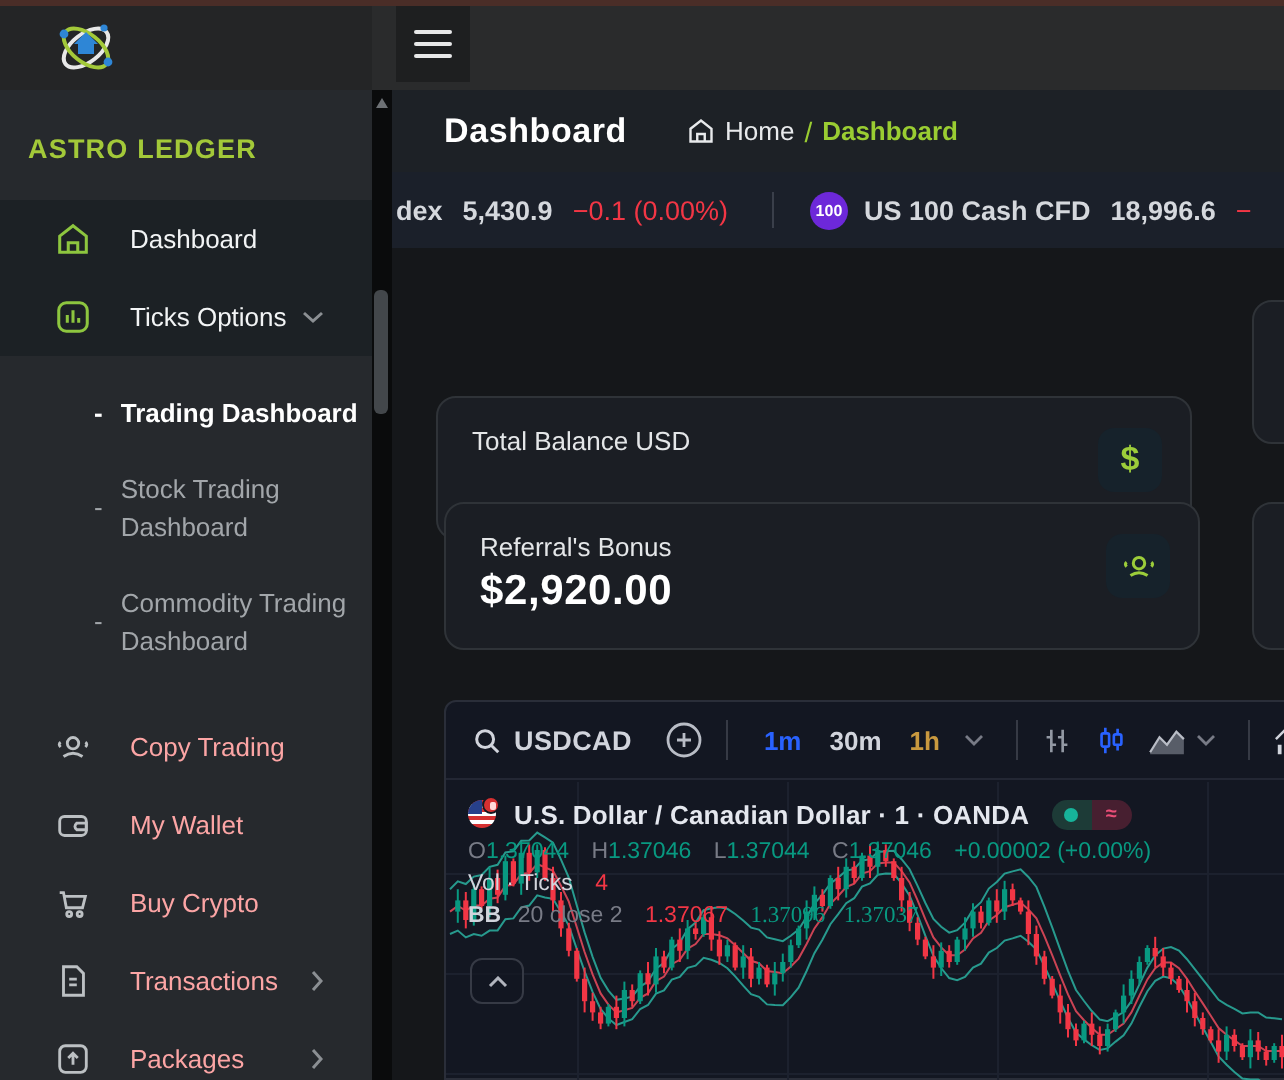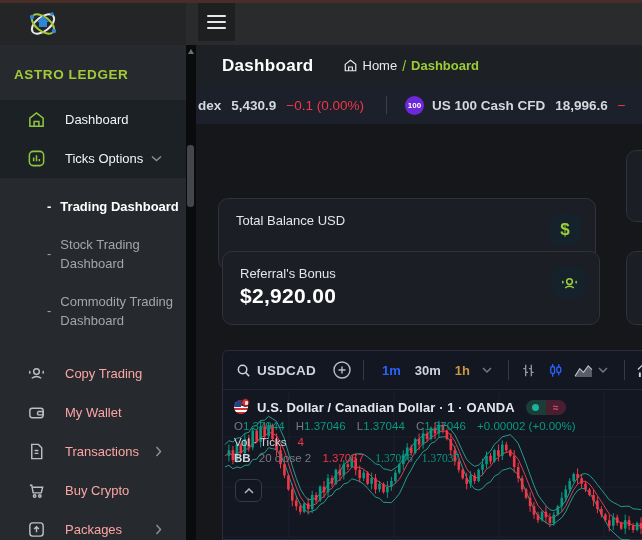--- a/index.html
+++ b/index.html
@@ -189,38 +189,38 @@
   <div class="nav-item">
     <svg class="nicon" viewBox="0 0 20 20" fill="none" stroke="currentColor" stroke-width="1.5">
       <rect x="3" y="5.5" width="14" height="10" rx="2.5"></rect>
         <path d="M12 9 h5 v3.5 h-5 q-2 -1.7 0 -3.5 Z"></path>
     </svg>
     <span>My Wallet</span>
   </div>
 
   <div class="nav-item">
     <svg class="nicon" viewBox="0 0 20 20" fill="none" stroke="currentColor" stroke-width="1.5">
+      <path d="M3 4.5 h2 l1.5 8 h8.5 l1.5 -6 H6"></path>
+      <circle cx="8" cy="15.8" r="1.3"></circle>
+        <circle cx="13.5" cy="15.8" r="1.3"></circle>
+    </svg>
+    <span>Buy Crypto</span>
+  </div>
+
+  <div class="nav-item">
+    <svg class="nicon" viewBox="0 0 20 20" fill="none" stroke="currentColor" stroke-width="1.5">
       <path d="M5 2.5 h7 l3.5 3.5 v11.5 h-10.5 Z"></path>
         <path d="M8 9 h4 M8 12 h4"></path>
     </svg>
     <span>Transactions</span>
     <span class="chev">
       <svg width="7" height="11" viewBox="0 0 7 11" fill="none" stroke="currentColor" stroke-width="1.5">
           <path d="M1.5 1 L5.5 5.5 L1.5 10"></path>
         </svg>
     </span>
-  </div>
-
-  <div class="nav-item">
-    <svg class="nicon" viewBox="0 0 20 20" fill="none" stroke="currentColor" stroke-width="1.5">
-      <path d="M3 4.5 h2 l1.5 8 h8.5 l1.5 -6 H6"></path>
-      <circle cx="8" cy="15.8" r="1.3"></circle>
-        <circle cx="13.5" cy="15.8" r="1.3"></circle>
-    </svg>
-    <span>Buy Crypto</span>
   </div>
 
   <div class="nav-item">
     <svg class="nicon" viewBox="0 0 20 20" fill="none" stroke="currentColor" stroke-width="1.5">
       <rect x="3" y="3" width="14" height="14" rx="3"></rect>
         <path d="M10 13 V7 M7.5 9.5 L10 7 L12.5 9.5"></path>
     </svg>
     <span>Packages</span>
     <span class="chev">
       <svg width="7" height="11" viewBox="0 0 7 11" fill="none" stroke="currentColor" stroke-width="1.5">

